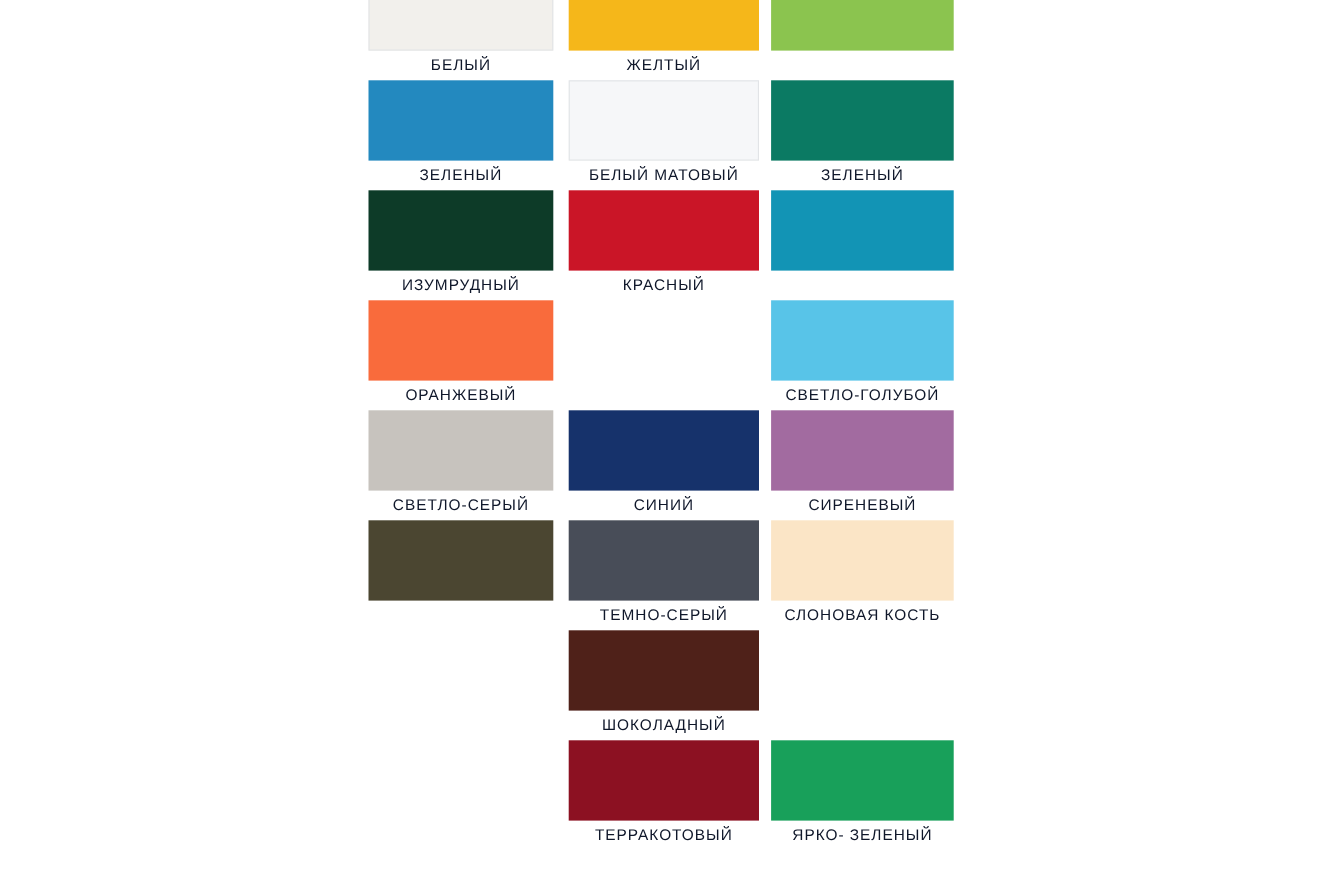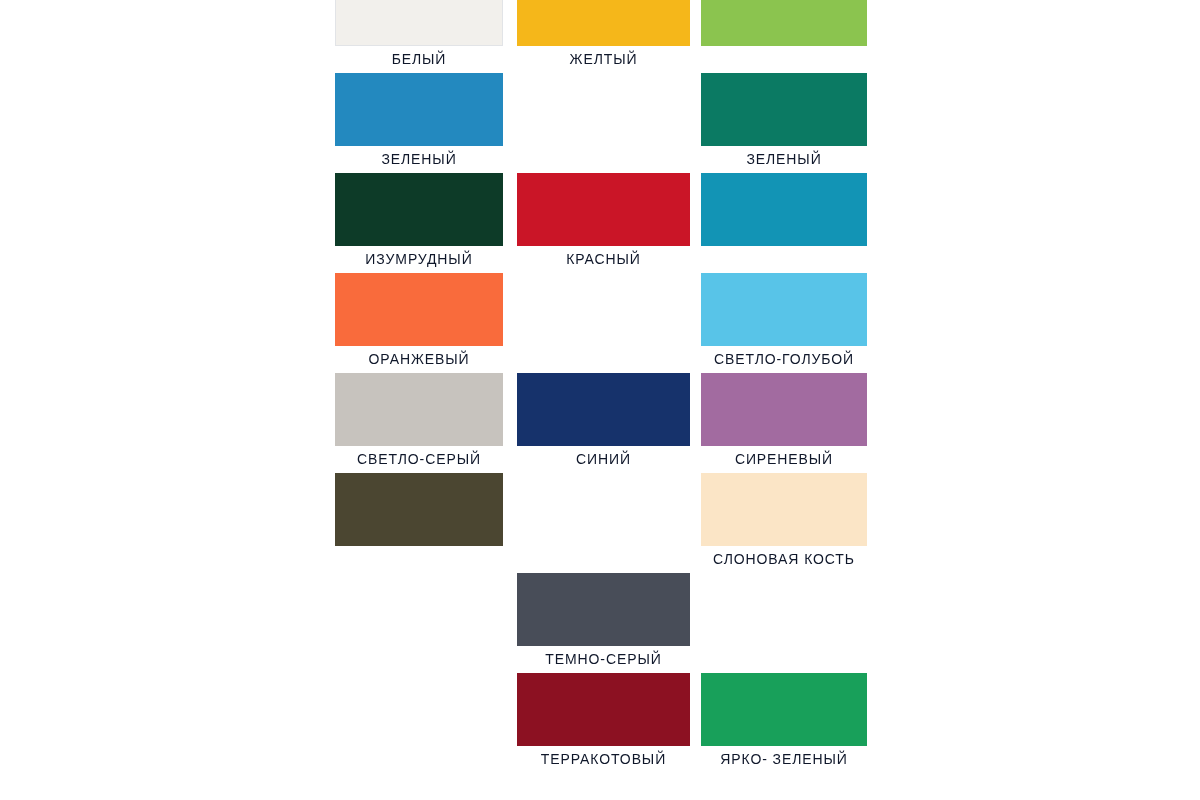--- a/index.html
+++ b/index.html
@@ -81,20 +81,24 @@
         <div class="swatch" style="background-color: rgb(245, 183, 26);"></div>
         <div class="swatch-label">ЖЕЛТЫЙ</div>
       </div>
       <div class="cell col-3">
         <div class="swatch" style="background-color: rgb(139, 196, 79);"></div>
       </div>
       <div class="cell col-1">
         <div class="swatch" style="background-color: rgb(35, 137, 191);"></div>
         <div class="swatch-label">ЗЕЛЕНЫЙ</div>
       </div>
+      <div class="cell col-2">
+        <div class="swatch bordered" style="background-color: rgb(246, 247, 249);"></div>
+        <div class="swatch-label">БЕЛЫЙ МАТОВЫЙ</div>
+      </div>
       <div class="cell col-3">
         <div class="swatch" style="background-color: rgb(11, 122, 99);"></div>
         <div class="swatch-label">ЗЕЛЕНЫЙ</div>
       </div>
       <div class="cell col-1">
         <div class="swatch" style="background-color: rgb(13, 59, 40);"></div>
         <div class="swatch-label">ИЗУМРУДНЫЙ</div>
       </div>
       <div class="cell col-2">
         <div class="swatch" style="background-color: rgb(202, 21, 39);"></div>
@@ -119,27 +123,31 @@
         <div class="swatch" style="background-color: rgb(22, 50, 107);"></div>
         <div class="swatch-label">СИНИЙ</div>
       </div>
       <div class="cell col-3">
         <div class="swatch" style="background-color: rgb(162, 107, 160);"></div>
         <div class="swatch-label">СИРЕНЕВЫЙ</div>
       </div>
       <div class="cell col-1">
         <div class="swatch" style="background-color: rgb(75, 70, 49);"></div>
       </div>
+      <div class="cell col-2">
+        <div class="swatch" style="background-color: rgb(72, 77, 88);"></div>
+        <div class="swatch-label">ТЕМНО-СЕРЫЙ</div>
+      </div>
       <div class="cell col-3">
         <div class="swatch" style="background-color: rgb(251, 229, 198);"></div>
         <div class="swatch-label">СЛОНОВАЯ КОСТЬ</div>
       </div>
       <div class="cell col-2">
-        <div class="swatch" style="background-color: rgb(72, 77, 88);"></div>
-        <div class="swatch-label">ТЕМНО-СЕРЫЙ</div>
+        <div class="swatch" style="background-color: rgb(79, 33, 25);"></div>
+        <div class="swatch-label">ШОКОЛАДНЫЙ</div>
       </div>
       <div class="cell col-2">
         <div class="swatch" style="background-color: rgb(140, 17, 34);"></div>
         <div class="swatch-label">ТЕРРАКОТОВЫЙ</div>
       </div>
       <div class="cell col-3">
         <div class="swatch" style="background-color: rgb(24, 160, 90);"></div>
         <div class="swatch-label">ЯРКО- ЗЕЛЕНЫЙ</div>
       </div>
     </div>

